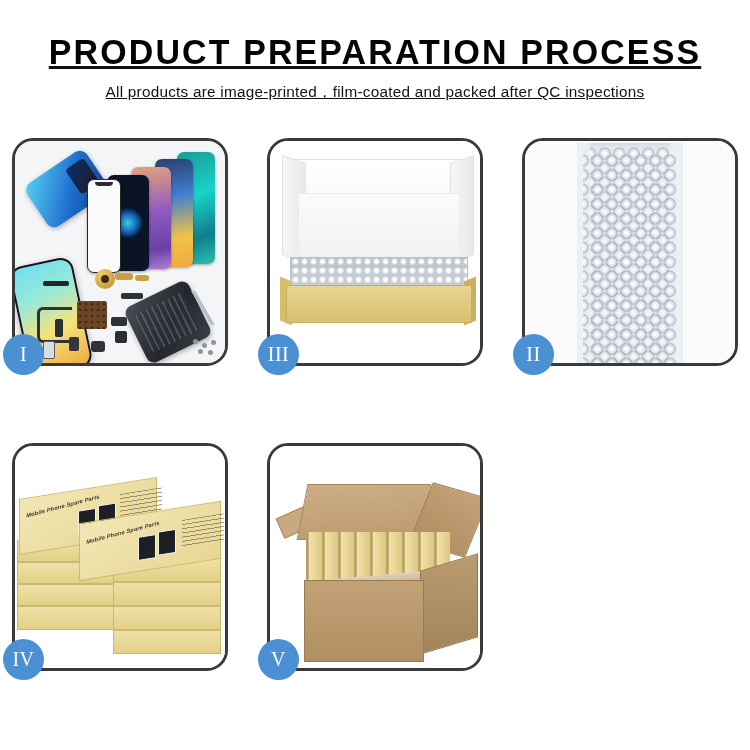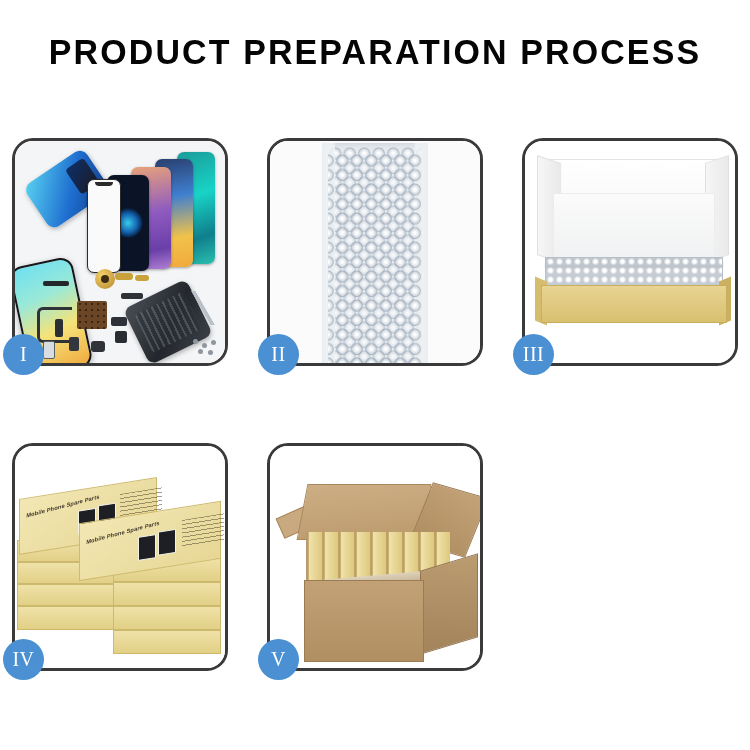--- a/index.html
+++ b/index.html
@@ -13,20 +13,21 @@
     overflow: hidden;
     font-family: "Liberation Sans", sans-serif;
     color: #111;
     position: relative;
   }
 
   
   .header {
     text-align: center;
     padding-top: 34px;
+    text-decoration: underline;
   }
   .title {
     font-size: 35px;
     font-weight: bold;
     letter-spacing: 2.2px;
     line-height: 1.05;
     color: #050505;
     white-space: nowrap;
     transform: scaleX(0.97);
   }
@@ -231,20 +232,21 @@
   .c6-side { position:absolute; left:138px; top:72px; width:68px; height:108px;
              background:linear-gradient(200deg,#bd9d73,#a6865d); border:1px solid #957753;
              transform:skewY(-18deg); }
   .c6-mark { position:absolute; width:14px; height:20px; background:rgba(140,112,74,.55); border-radius:1px; }
 </style>
 </head>
 <body>
 
 <div class="header">
   <div class="title">PRODUCT PREPARATION PROCESS</div>
+  <div class="subtitle">All products are image-printed，film-coated and packed after QC inspections</div>
 </div>
 
 <div class="grid">
 
   <div class="panel">
     <div class="panel-inner">
       <div class="p1-bg"></div>
 
       <div class="phone-tilt"></div>
 
@@ -279,42 +281,42 @@
         <span style="left:18px;top:1px"></span>
           <span style="left:5px;top:10px"></span>
         <span style="left:15px;top:11px"></span>
       </div>
     </div>
     <div class="badge">I</div>
   </div>
 
   <div class="panel">
     <div class="panel-inner">
-      <div class="p2-bg"></div>
-      <div class="bubble-strip">
-        <div class="strip-edge l"></div>
-        <div class="strip-edge r"></div>
-      </div>
-    </div>
-    <div class="badge">II</div>
-  </div>
-
-  <div class="panel">
-    <div class="panel-inner">
       <div class="p3-bg"></div>
       <div class="wb-lid-back"></div>
       <div class="wb-lid-flap"></div>
       <div class="wb-lid-flap r"></div>
       <div class="wb-foam"></div>
       <div class="wb-tray-top"></div>
       <div class="wb-tray-left"></div>
       <div class="wb-tray-right"></div>
       <div class="wb-tray-front"></div>
     </div>
     <div class="badge">III</div>
+  </div>
+
+  <div class="panel">
+    <div class="panel-inner">
+      <div class="p2-bg"></div>
+      <div class="bubble-strip">
+        <div class="strip-edge l"></div>
+        <div class="strip-edge r"></div>
+      </div>
+    </div>
+    <div class="badge">II</div>
   </div>
 
   <div class="panel">
     <div class="panel-inner">
       <div class="p4-bg"></div>
       <div class="stack">
 
         <div class="sbox" style="left:0;top:68px;width:112px;height:20px;"></div>
         <div class="sbox" style="left:0;top:90px;width:112px;height:20px;"></div>
         <div class="sbox" style="left:0;top:112px;width:112px;height:20px;"></div>

